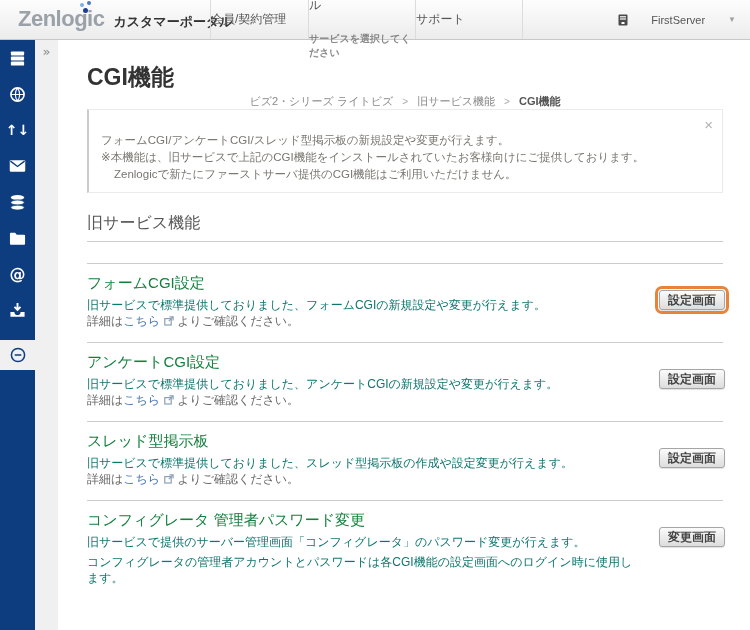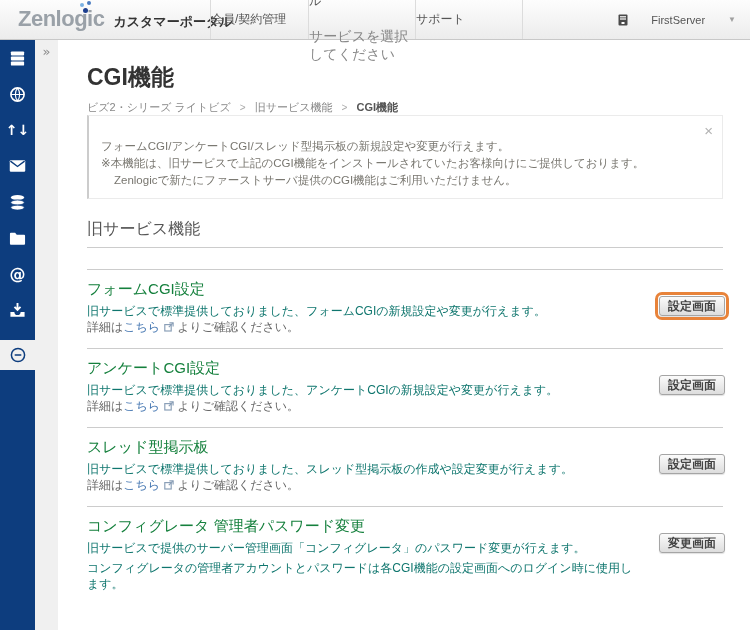--- a/index.html
+++ b/index.html
@@ -20,21 +20,21 @@
   .brand .d3{ background:#1d3f8f; top:1px;  right:16px; width:5px; height:5px; }
   .logo-suffix{ font-size:13px; color:#333; font-weight:bold; margin-left:9px; }
 
   .nav{ position:absolute; left:210px; top:0; height:39px; display:flex; }
   .nav-tab{ display:flex; flex-direction:column; justify-content:center;
     border-left:1px solid #dcdcdc; cursor:pointer; }
   .nav-tab:nth-child(1){ width:98px; }
   .nav-tab:nth-child(2){ width:107px; }
   .nav-tab:nth-child(3){ width:108px; border-right:1px solid #dcdcdc; }
   .nav-label{ font-size:12px; color:#555; }
-  .nav-sub{ font-size:14px; color:#888; margin-top:18px; }
+  .nav-sub{ font-size:10px; color:#888; margin-top:18px;font-weight:bold; }
   .nav-sub:empty{ display:none; }
 
   .account{ position:absolute; right:14px; top:0; height:39px; display:flex; align-items:center; gap:23px; cursor:pointer; }
   .account-name{ font-size:11px; color:#555; }
   .caret{ font-size:8px; color:#a0a0a0; }
 
   
   .sidebar{ position:absolute; left:0; top:40px; width:35px; height:590px; background:#0d3d7e; z-index:4; }
   .side-item{ height:36px; display:flex; align-items:center; justify-content:center; cursor:pointer; }
   .side-item.active{ background:#f0f0f0; height:30px; margin-top:12px; }
@@ -43,21 +43,21 @@
   .glyph.at{ font-size:16px; }
 
   .strip{ position:absolute; left:35px; top:40px; width:23px; height:590px; background:#f0f0f0; z-index:3; }
   .expand{ position:absolute; top:4px; left:0; width:23px; text-align:center; color:#8a8a8a;
     font-size:13px; cursor:pointer; font-family:"DejaVu Sans",sans-serif; }
 
   
   .content{ position:absolute; left:58px; top:40px; width:692px; height:590px; background:#fff;
     padding:0 27px 0 29px; }
   .page-title{ margin:23px 0 0; font-size:23px; color:#333; font-weight:600; line-height:28px; }
-  .breadcrumb{ margin-top:9px; font-size:11px; color:#888; }
+  .breadcrumb{ margin-top:3px; font-size:11px; color:#888;text-align:center; }
   .breadcrumb .sep{ margin:0 6px; color:#aaa; font-size:10px; }
   .breadcrumb .current{ color:#555; font-weight:bold; }
 
   .notice{ position:relative; border:1px solid #ebebeb; border-left:2px solid #ccc;
     padding:22px 30px 9px 12px; font-size:11.5px; color:#78766f; line-height:17px; }
   .notice .indent{ padding-left:13px; }
   .notice-close{ position:absolute; top:7px; right:9px; color:#b2b2b2; font-size:15px; line-height:1; cursor:pointer; }
 
   .section-title{ margin:20px 0 0; font-size:16px; color:#555; font-weight:normal; line-height:20px; }
   .section-rule{ border:none; border-top:1px solid #ccc; margin:8px 0 0; }

